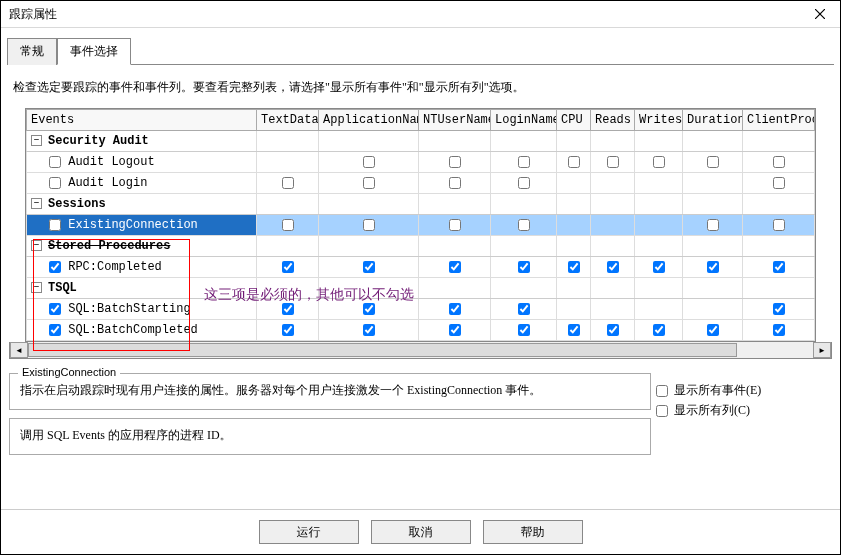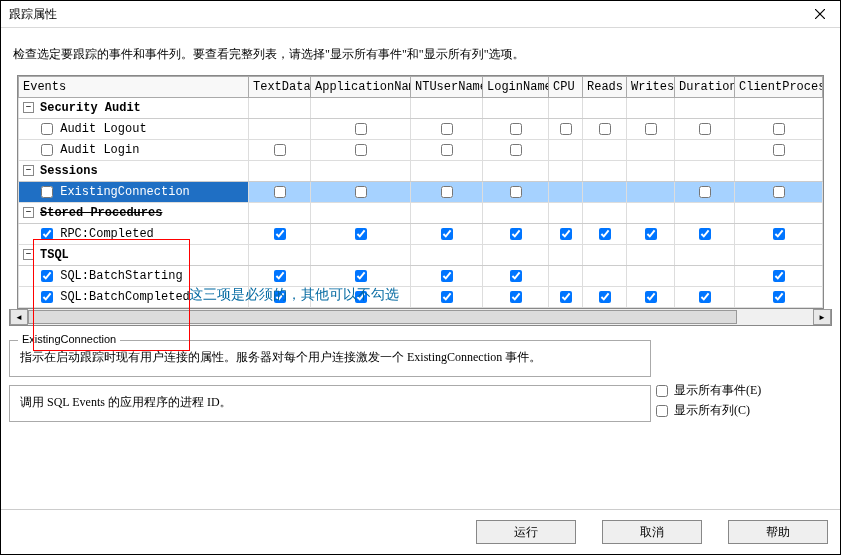--- a/index.html
+++ b/index.html
@@ -6,64 +6,68 @@
 .dialog{width:841px;height:555px;border:1px solid #000;box-sizing:border-box;position:relative;background:#fff;display:flex;flex-direction:column}
 .titlebar{height:26px;display:flex;align-items:center;padding:0 0 0 8px;border-bottom:1px solid #d9d9d9}
 .titlebar .title{flex:1;font-size:12px}
 .titlebar .close{width:40px;height:26px;display:flex;align-items:center;justify-content:center;cursor:default}
 .titlebar .close svg{width:10px;height:10px}
 .content{flex:1;display:flex;flex-direction:column;padding:4px 6px 0 6px}
 .tabs{display:flex;border-bottom:1px solid #888;margin-top:6px}
 .tab{padding:4px 12px 4px 12px;border:1px solid #888;border-bottom:none;margin-right:0;margin-bottom:-1px;background:#f0f0f0;font-family:SimSun,serif;cursor:default}
 .tab.active{background:#fff;border-bottom:1px solid #fff}
 .instructions{padding:14px 6px 12px 6px;font-family:SimSun,serif}
-.grid-wrap{border:1px solid #888;margin:0 10px}
+.grid-wrap{border:1px solid #888;margin:0 18px}
 .grid{border-collapse:collapse;width:100%;font-family:"Courier New",monospace;font-size:12px;table-layout:fixed}
 .grid th{border:1px solid #aaa;background:#f8f8f8;padding:3px 4px;text-align:left;font-weight:normal;white-space:nowrap;overflow:hidden}
 .grid td{border:1px solid #ddd;padding:1px 4px;height:18px;text-align:center;vertical-align:middle;overflow:hidden}
 .grid td.evcell{text-align:left;white-space:nowrap}
 .cat-row td{border-top:1px solid #ccc;border-bottom:1px solid #ccc}
 .selected-row td{background:#a6d2ff}
 .selected-row td.evcell{background:#1f6fc4;color:#fff}
 .expander{display:inline-block;width:9px;height:9px;border:1px solid #888;line-height:7px;text-align:center;font-size:9px;margin-right:6px;vertical-align:middle;background:#fff;color:#000;font-family:monospace}
 .indent1{padding-left:18px}
 .chk{width:12px;height:12px;vertical-align:middle;margin:0}
 .redbox{border:1px solid #f00;position:absolute;left:32px;top:238px;width:155px;height:110px;pointer-events:none}
-.redtext{position:absolute;left:188px;top:285px;color:#0369a1;font-family:SimSun,serif;font-size:14px;pointer-events:none}
+.redtext{position:absolute;left:203px;top:285px;color:#701a75;font-family:SimSun,serif;font-size:14px;pointer-events:none}
 .hscroll{height:16px;border:1px solid #888;border-top:none;margin:0 2px;background:#f0f0f0;display:flex;align-items:center}
 .hscroll .btn{width:16px;height:14px;border:1px solid #999;background:#e8e8e8;display:flex;align-items:center;justify-content:center;font-size:8px}
 .hscroll .track{flex:1;height:14px;position:relative}
 .hscroll .thumb{position:absolute;left:0;top:0;height:12px;width:90%;border:1px solid #999;background:#dcdcdc}
 .group{border:1px solid #aaa;margin:8px 2px 4px 2px;padding:8px 10px 10px 10px;position:relative}
 .group .legend{position:absolute;top:-8px;left:8px;background:#fff;padding:0 4px;font-family:Arial,sans-serif;font-size:11px}
 .right-opts{position:absolute;right:14px;top:378px;width:170px}
 .right-opts label{display:flex;align-items:center;margin:3px 0;font-family:SimSun,serif}
 .right-opts input{margin-right:6px}
 .right-btns{position:absolute;right:14px;top:445px;display:flex;flex-direction:column;gap:6px}
 .btn-flat{width:160px;height:24px;border:1px solid #888;background:#efefef;font-family:SimSun,serif;font-size:12px;cursor:default}
-.footer{height:44px;border-top:1px solid #ccc;display:flex;align-items:center;justify-content:flex-end;padding:0 12px;gap:26px}
+.footer{height:44px;border-top:1px solid #ccc;display:flex;align-items:center;justify-content:center;padding:0 12px;gap:12px}
 .footer .fbtn{width:100px;height:24px;border:1px solid #888;background:#efefef;font-family:SimSun,serif;font-size:12px;cursor:default}
 .desc-area{display:flex;gap:8px;margin-top:6px}
 .desc-left{flex:1}
 </style>
 </head>
 <body>
 
 <div class="dialog">
   <div class="titlebar">
     <span class="title">跟踪属性</span>
     <div class="close">
       <svg viewBox="0 0 10 10">
           <line x1="0" y1="0" x2="10" y2="10" stroke="#000" stroke-width="1.2"></line>
           <line x1="10" y1="0" x2="0" y2="10" stroke="#000" stroke-width="1.2"></line>
         </svg>
     </div>
   </div>
 
   <div class="content">
+    <div class="tabs">
+      <div class="tab">常规</div>
+      <div class="tab active">事件选择</div>
+    </div>
 
     <div class="instructions">检查选定要跟踪的事件和事件列。要查看完整列表，请选择"显示所有事件"和"显示所有列"选项。</div>
 
     <div class="grid-wrap">
       <table class="grid">
         <colgroup>
           <col style="width:230px">
             <col style="width:62px">
             <col style="width:100px">
             <col style="width:72px">

